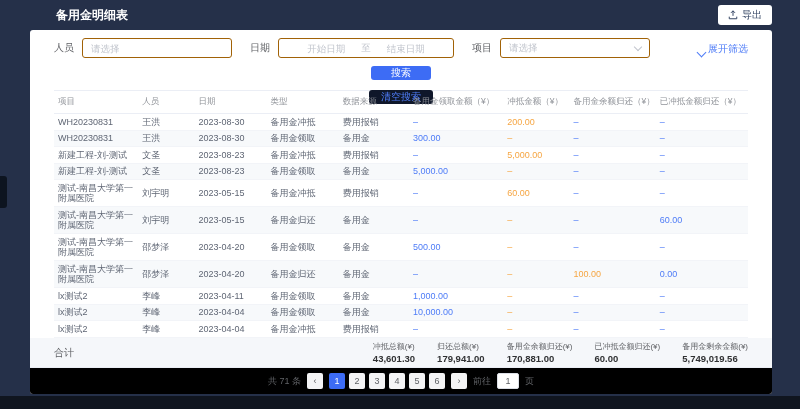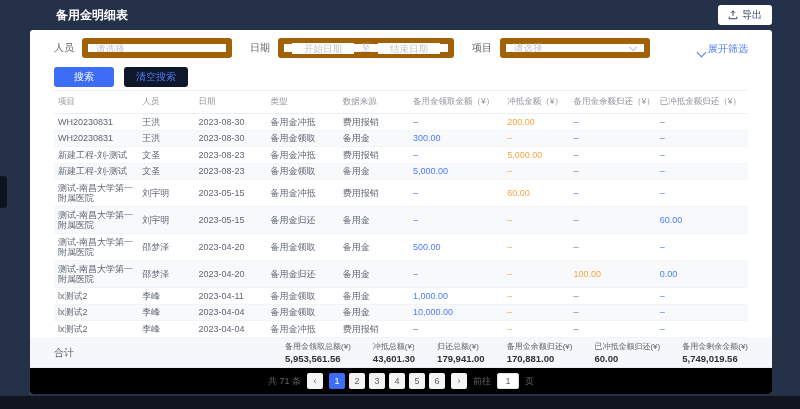--- a/index.html
+++ b/index.html
@@ -27,44 +27,44 @@
   .card {
     position:absolute; left:30px; top:30px; width:742px; height:364px;
     background:#ffffff; border-radius:3px; overflow:hidden;
   }
   .filter-row {
     display:flex; align-items:flex-start; height:32px; padding:8px 24px 0; gap:18px;
   }
   .filter-item { display:flex; align-items:center; gap:8px; }
   .flabel { font-size:10px; color:#606266; white-space:nowrap; }
   .input {
-    height:20px; border:6px solid #a16207; border-radius:3px;
+    height:20px; border:1px solid #a16207; border-radius:3px;
     display:flex; align-items:center; padding:0 8px; font-size:9.5px;
     color:#c0c4cc; background:#fff;
   }
   input.input { display:inline-block; padding:0 8px; }
   input::placeholder { color:#c0c4cc; }
   .person-input { width:150px; font-size:9.5px; color:#606266; }
-  .date-range { width:176px; gap:4px; justify-content:space-between; }
+  .date-range { width:176px; gap:4px; justify-content:center; }
   .date-part { border:none; outline:none; width:62px; font-size:9.5px; text-align:center; color:#606266; }
   .range-sep { font-size:9.5px; color:#c0c4cc; }
   .project-input { width:150px; justify-content:space-between; cursor:pointer; }
   .expand-link {
     margin-left:auto; color:#4e7cf7; font-size:10px;
     display:flex; align-items:flex-end; gap:3px; cursor:pointer; margin-top:4px;
   }
   .chevron-down {
     width:7px; height:7px; border-right:1.5px solid #4e7cf7; border-bottom:1.5px solid #4e7cf7;
     transform:rotate(45deg); margin-top:-3px;
   }
   .select-arrow {
     width:6px; height:6px; border-right:1.2px solid #c0c4cc; border-bottom:1.2px solid #c0c4cc;
     transform:rotate(45deg); margin-top:-2px;
   }
-  .action-row { display:flex; align-items:center; height:26px; padding:4px 24px 0; gap:10px; }
+  .action-row { display:flex; align-items:center; height:26px; padding:4px 24px 0; gap:10px;flex-direction:column; }
   .search-btn {
     background:#3d6cf5; color:#fff; border:none; border-radius:3px;
     height:20px; padding:0 20px; font-size:10px; cursor:pointer;
   }
   .clear-btn {
     background:#0f172a; color:#4e7cf7; border:none; border-radius:3px;
     height:20px; padding:0 12px; font-size:10px; cursor:pointer;
   }
   .table-wrap { height:248px; overflow:hidden; padding:0 24px; margin-top:2px; }
   table { width:100%; border-collapse:collapse; table-layout:fixed; }
@@ -306,24 +306,20 @@
             <td class="c-blue">–</td>
           </tr>
         </tbody>
     </table>
   </div>
 
   <div class="summary">
     <span class="sum-label">合计</span>
     <div class="sum-groups">
         <div class="sum-group">
-          <div class="lbl">备用金领取总额(¥)</div>
-          <div class="val">5,953,561.56</div>
-        </div>
-        <div class="sum-group">
           <div class="lbl">冲抵总额(¥)</div>
           <div class="val">43,601.30</div>
         </div>
         <div class="sum-group">
           <div class="lbl">归还总额(¥)</div>
           <div class="val">179,941.00</div>
         </div>
         <div class="sum-group">
           <div class="lbl">备用金余额归还(¥)</div>
           <div class="val">170,881.00</div>

